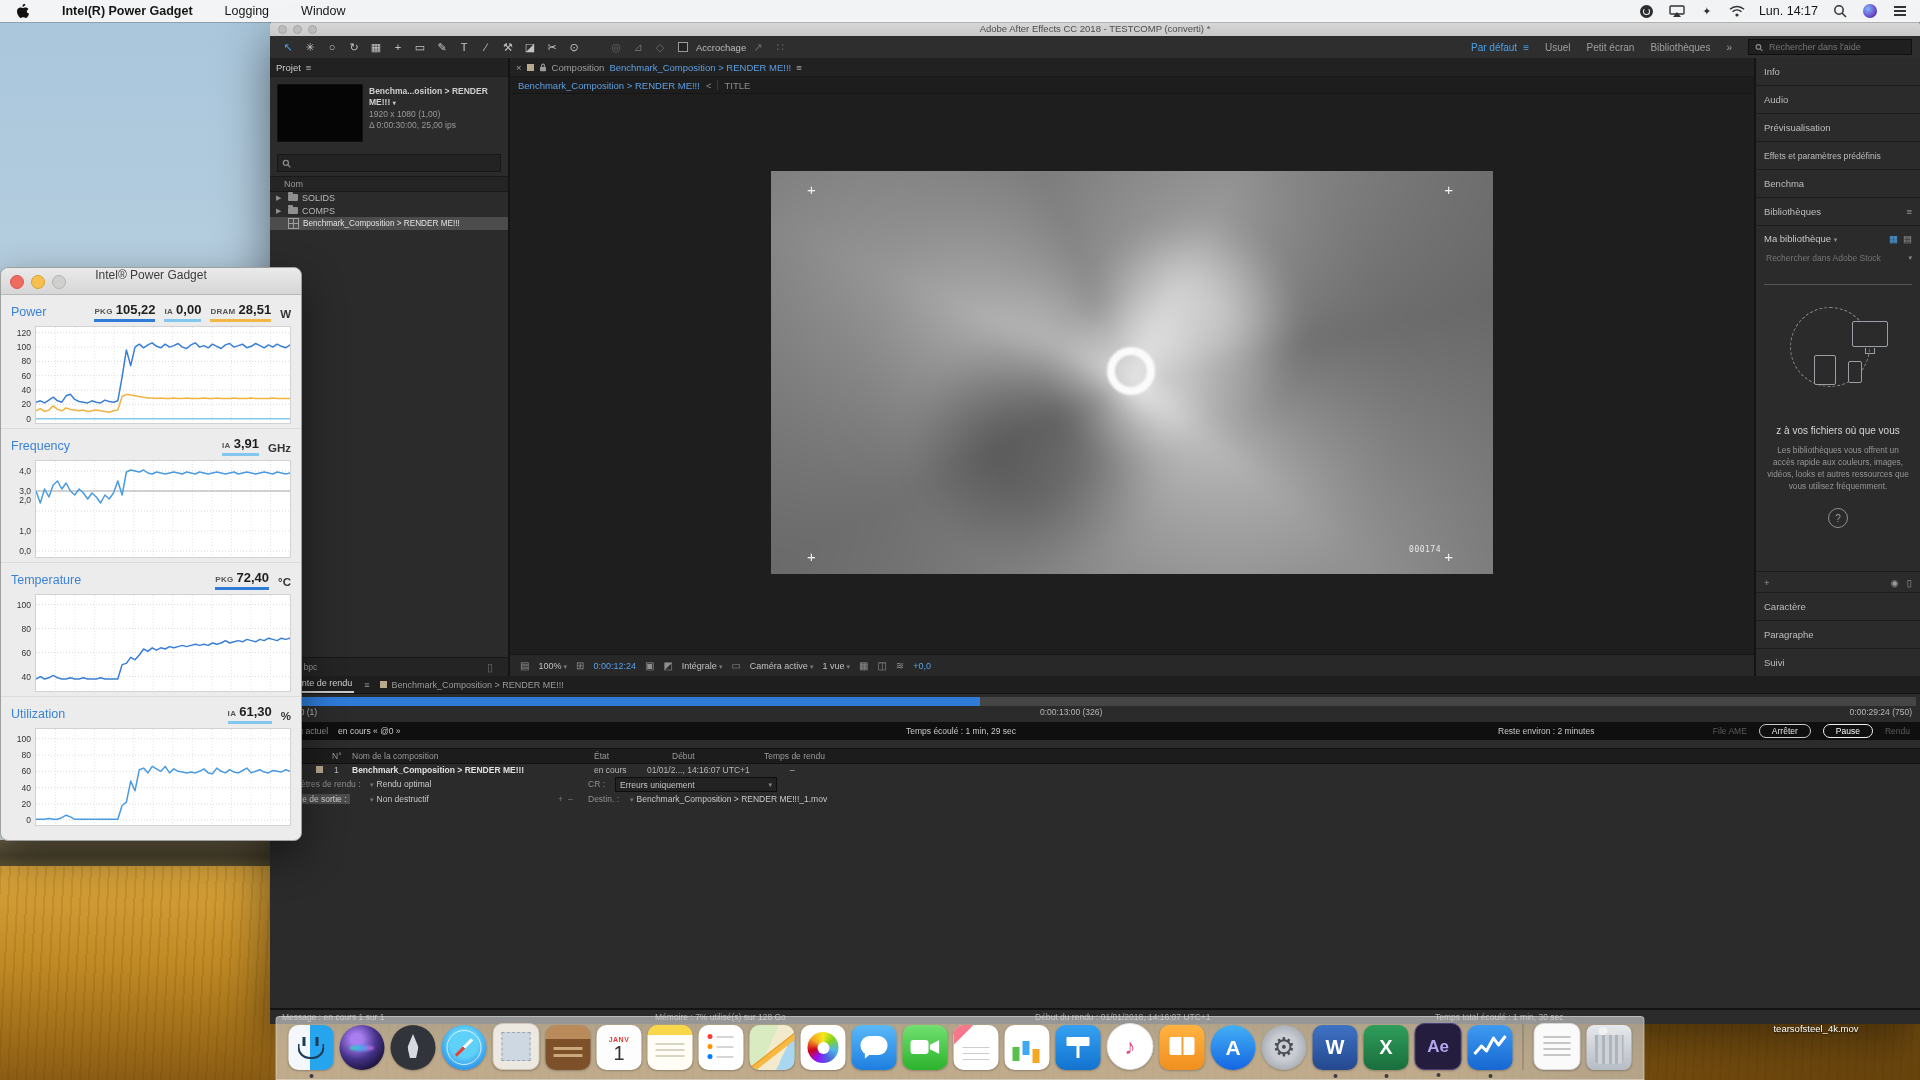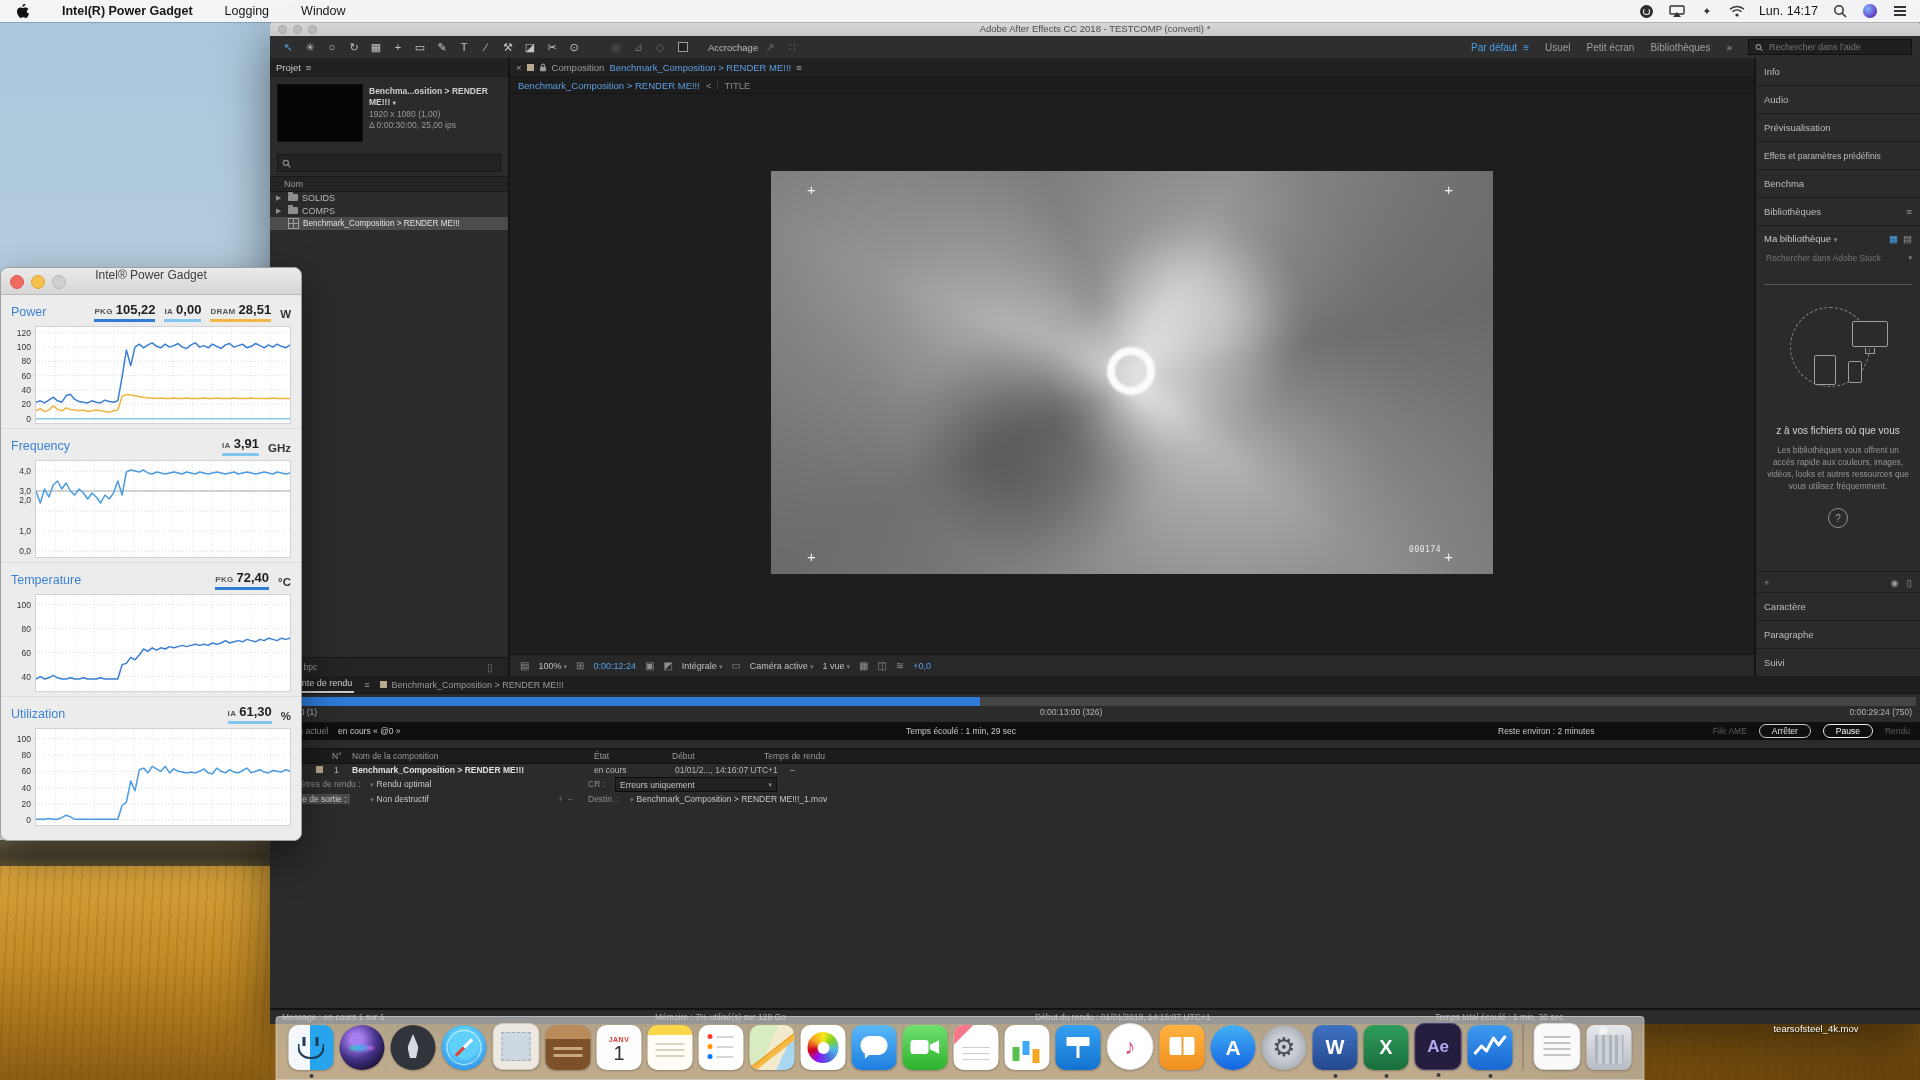--- a/index.html
+++ b/index.html
@@ -60,21 +60,21 @@
     font-size:9.5px;color:#4c4c4c}
   .ae-tl{position:absolute;left:8px;top:5px;display:flex;gap:6px}
   .ae-tl span{width:7px;height:7px;border-radius:50%;background:#bcbcbc;border:.5px solid #a5a5a5}
   .ae-toolbar{height:22px;background:#2e2e2e;border-bottom:2px solid #141414;
     display:flex;align-items:center;padding:0 8px;gap:2px}
   .tool{width:20px;height:18px;display:inline-flex;align-items:center;justify-content:center;
     color:#c3c3c3;font-size:11px}
   .tool.active{color:#4ba0e8}
   .tool.dim{color:#6a6a6a}
   .tb-gap{width:18px}
-  .snapbox{display:flex;align-items:center;gap:20px;color:#bdbdbd;font-size:9.5px;margin-left:6px}
+  .snapbox{display:flex;align-items:center;gap:8px;color:#bdbdbd;font-size:9.5px;margin-left:6px}
   .cb{width:8px;height:8px;border:1px solid #9a9a9a;background:#232323;display:inline-block}
   .ws{margin-left:auto;display:flex;align-items:center;gap:16px;font-size:10px}
   .ws .w{color:#9f9f9f}
   .ws .w.active{color:#4ba0e8}
   .ws .wmenu{color:#4ba0e8;margin-left:-10px}
   .ws .ovf{color:#9f9f9f}
   .help-search{display:flex;align-items:center;gap:4px;background:#1f1f1f;border:1px solid #101010;
     height:14px;padding:0 6px;width:150px}
   .help-search input{background:transparent;border:none;outline:none;color:#9a9a9a;font-size:9px;width:100%;
     font-family:"Liberation Sans",sans-serif}
@@ -590,21 +590,21 @@
       <span style="left:82px">Nom de la composition</span>
       <span style="left:324px">État</span>
       <span style="left:402px">Début</span>
       <span style="left:494px">Temps de rendu</span>
     </div>
     <div class="qrow">
       <span style="left:46px;top:3px" class="swatch"></span>
       <span style="left:64px">1</span>
       <span style="left:82px" class="nm">Benchmark_Composition &gt; RENDER ME!!!</span>
       <span style="left:324px">en cours</span>
-      <span style="left:405px">01/01/2..., 14:16:07 UTC+1</span>
+      <span style="left:377px">01/01/2..., 14:16:07 UTC+1</span>
       <span style="left:520px">–</span>
     </div>
     <div class="qsub" style="top:103px">
       <span class="lab">Paramètres de rendu :</span>
       <span class="v1"><span class="tw">▾</span><span>Rendu optimal</span></span>
       <span style="position:absolute;left:318px;color:#8f8f8f">CR :</span>
       <span class="qsel">
         <span>Erreurs uniquement</span>
         <span class="dd">▾</span>
       </span>

